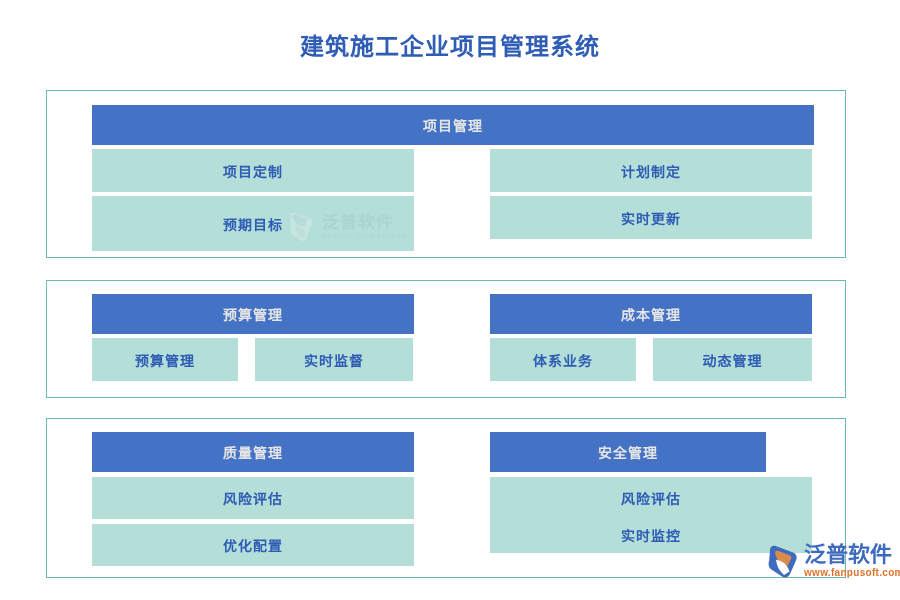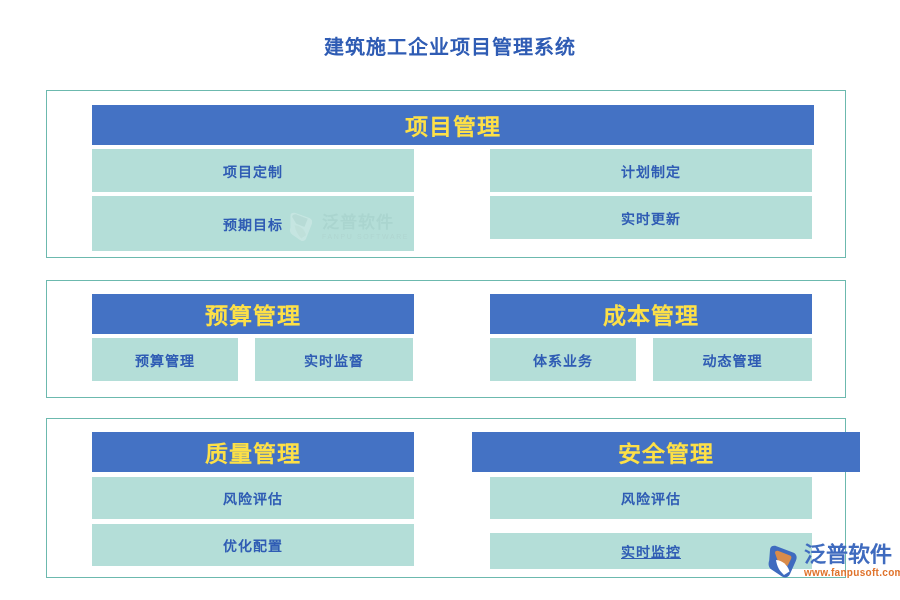--- a/index.html
+++ b/index.html
@@ -23,21 +23,21 @@
     box-sizing: border-box;
   }
 
   
   .page-title {
     position: absolute;
     left: 0;
     top: 26px;
     width: 900px;
     text-align: center;
-    font-size: 20px;
+    font-size: 24px;
     font-weight: bold;
     letter-spacing: 1px;
     color: #2f5cb4;
     line-height: 42px;
     white-space: nowrap;
   }
 
   
   .card {
     position: absolute;
@@ -48,22 +48,22 @@
     background: #ffffff;
   }
   .card-1 { top: 90px;  height: 168px; }
   .card-2 { top: 280px; height: 118px; padding-left: 48px; }
   .card-3 { top: 418px; height: 160px; }
 
   
   .hdr {
     position: absolute;
     background: #4472c4;
-    color: #fde047;
-    font-size: 23px;
+    color: #e5e5e5;
+    font-size: 14px;
     font-weight: bold;
     letter-spacing: 1px;
     display: flex;
     align-items: center;
     justify-content: center;
     white-space: nowrap;
   }
   .item {
     position: absolute;
     background: #b4ded8;
@@ -87,25 +87,25 @@
   
   .c2-hdrL  { left: 45px;  top: 13px; width: 322px; height: 40px; }
   .c2-hdrR  { left: 443px; top: 13px; width: 322px; height: 40px; }
   .c2-l0    { left: 45px;  top: 57px; width: 146px; height: 43px; }
   .c2-l1    { left: 208px; top: 57px; width: 158px; height: 43px; }
   .c2-r0    { left: 443px; top: 57px; width: 146px; height: 43px; }
   .c2-r1    { left: 606px; top: 57px; width: 159px; height: 43px; }
 
   
   .c3-hdrL  { left: 45px;  top: 13px; width: 322px; height: 40px; }
-  .c3-hdrR  { left: 425px; top: 13px; width: 388px; height: 40px; }
+  .c3-hdrR  { left: 443px; top: 13px; width: 276px; height: 40px; }
   .c3-l0    { left: 45px;  top: 58px; width: 322px; height: 42px; }
   .c3-l1    { left: 443px; top: 58px; width: 322px; height: 42px; }
   .c3-l2    { left: 45px;  top: 105px; width: 322px; height: 42px; }
-  .c3-l3    { left: 443px; top: 114px; width: 322px; height: 36px; text-decoration: underline; }
+  .c3-l3    { left: 443px; top: 98px; width: 322px; height: 36px; }
 
   
   .watermark {
     position: absolute;
     left: 288px;
     top: 204px;
     width: 180px;
     height: 46px;
     display: flex;
     align-items: center;

